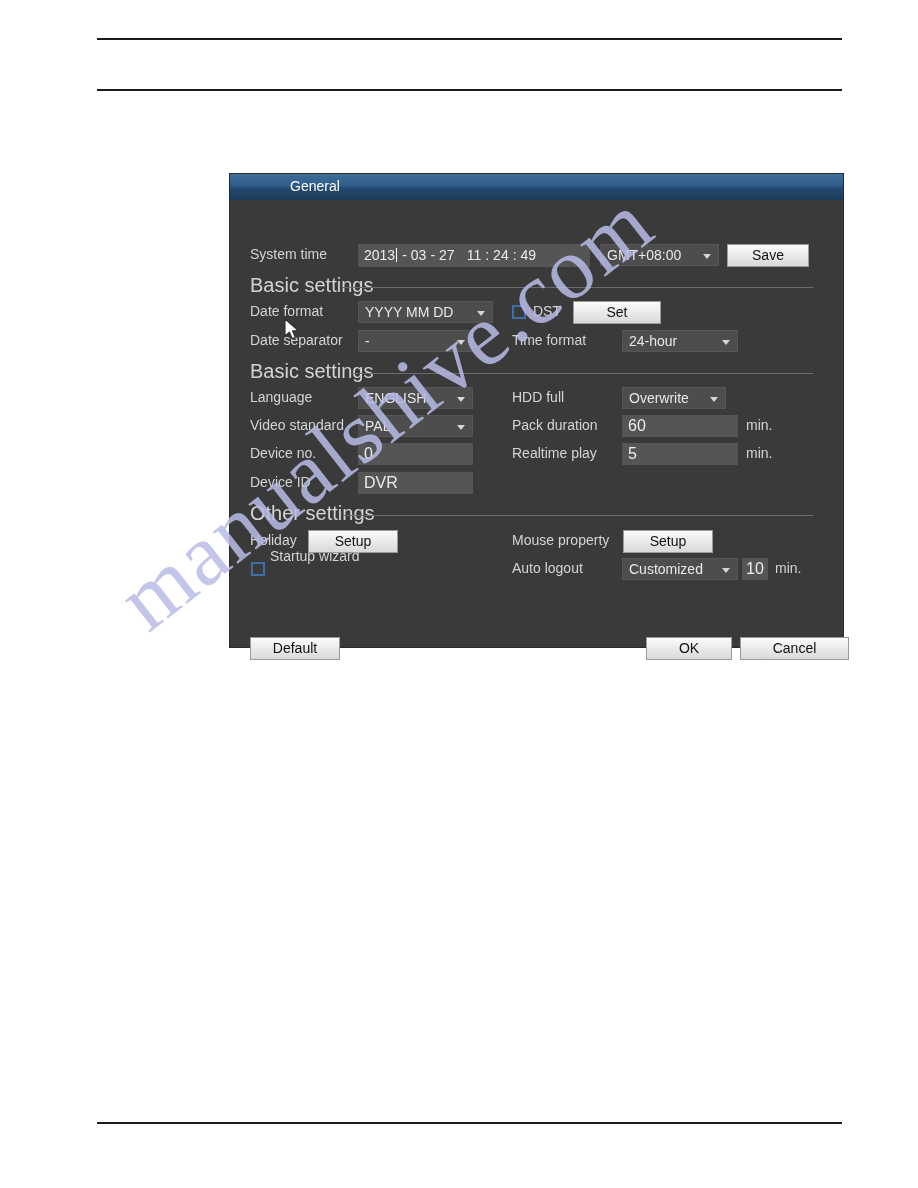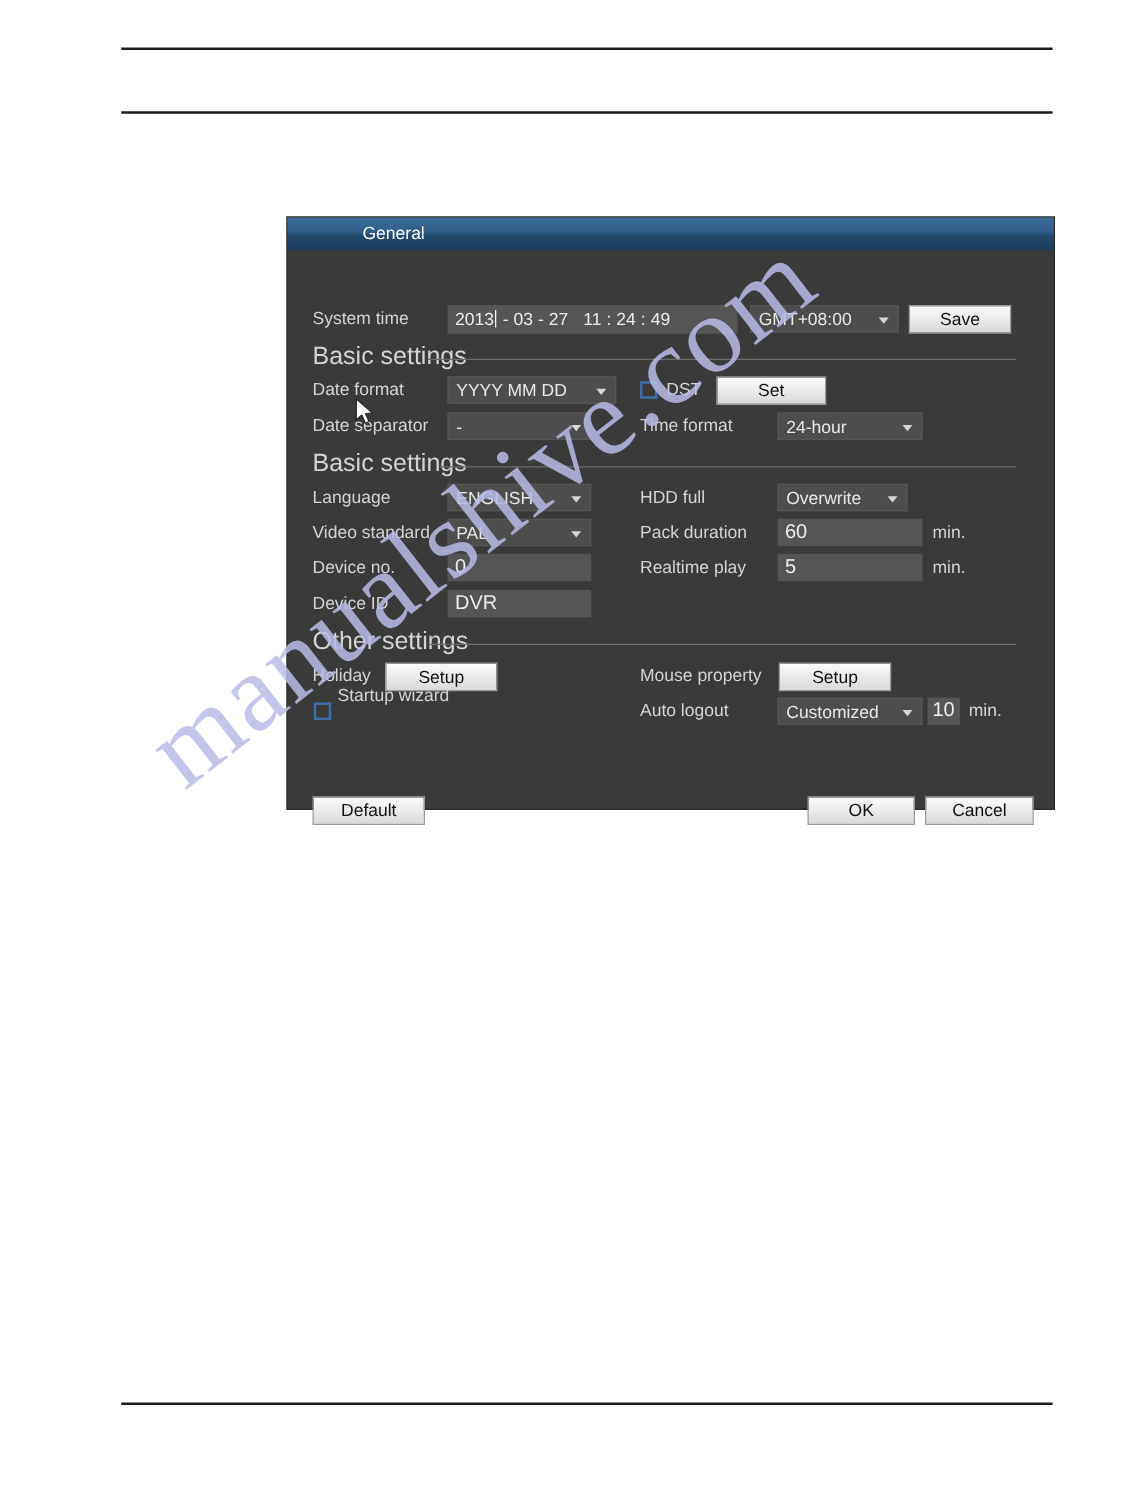--- a/index.html
+++ b/index.html
@@ -296,20 +296,20 @@
     <div class="lbl" style="left:282px; top:360px;">Auto logout</div>
     <div class="select" style="left:392px; top:358px; width:116px;">
       <span>Customized</span>
       <span class="caret"></span>
     </div>
     <div class="input" style="left:512px; top:358px; width:26px; padding-left:4px;">10</div>
     <div class="unit" style="left:545px; top:360px;">min.</div>
 
     <div class="btn" style="left:20px; top:437px; width:90px;">Default</div>
     <div class="btn" style="left:416px; top:437px; width:86px;">OK</div>
-    <div class="btn" style="left:510px; top:437px; width:87px;">Cancel</div>
+    <div class="btn" style="left:510px; top:437px; width:109px;">Cancel</div>
 
   </div>
 </div>
 
 <svg id="mouse-cursor" width="18" height="24" viewBox="0 0 18 24">
   <path d="M1,1 L1,18 L5.4,14.1 L8.3,20.6 L11.3,19.2 L8.5,12.9 L14.2,12.6 Z" fill="#ffffff" stroke="#2b2b2b" stroke-width="1.1" stroke-linejoin="round"></path>
 </svg>
 
 </body></html>

